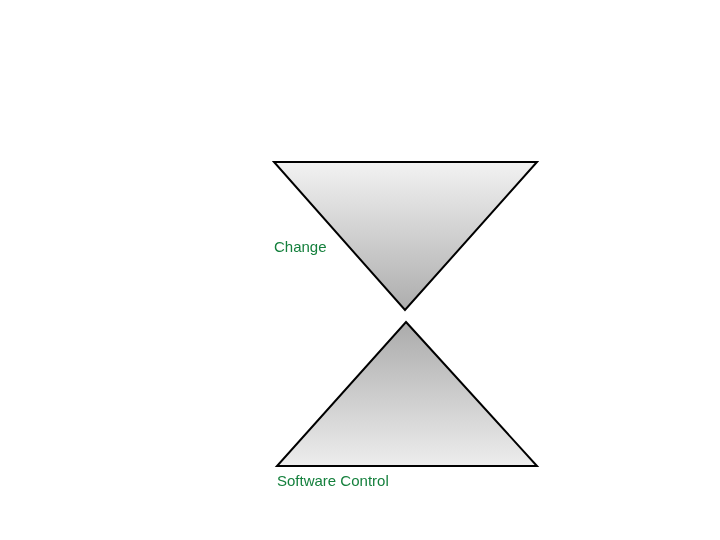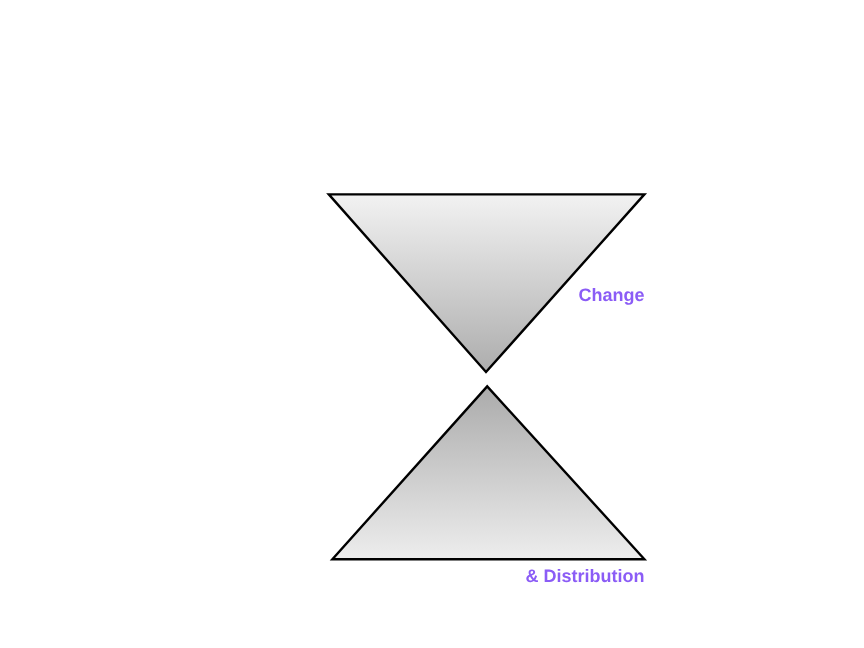--- a/index.html
+++ b/index.html
@@ -23,26 +23,26 @@
   #diagram-svg {
     position: absolute;
     left: 0;
     top: 0;
     width: 720px;
     height: 540px;
     display: block;
   }
   .shape-label {
     position: absolute;
-    text-align: right;
-    color: #8b5cf6;
+    text-align: left;
+    color: #15803d;
     font-family: "Liberation Sans", sans-serif;
     font-size: 15px;
     line-height: 23px;
-    font-weight: 700;
+    font-weight: 400;
     letter-spacing: 0px;
     white-space: pre;
     -webkit-font-smoothing: none;
     pointer-events: none;
   }
   #label-change-management {
     left: 274px;
     top: 189px;
     width: 263px;
   }
@@ -75,16 +75,17 @@
     <polygon id="triangle-change-management" points="274,162 537,162 405,310" fill="url(#grad-down)" stroke="#000000" stroke-width="2" stroke-linejoin="miter"></polygon>
 
     <polygon id="triangle-software-control" points="406,322 537,466 277,466" fill="url(#grad-up)" stroke="#000000" stroke-width="2" stroke-linejoin="miter"></polygon>
   </svg>
 
   <div class="shape-label" id="label-change-management">
     <span class="label-line">Change</span>
   </div>
 
   <div class="shape-label" id="label-software-control">
+    <span class="label-line">Software Control</span>
     <span class="label-line">&amp; Distribution</span>
   </div>
 
 </div>
 
 </body></html>

